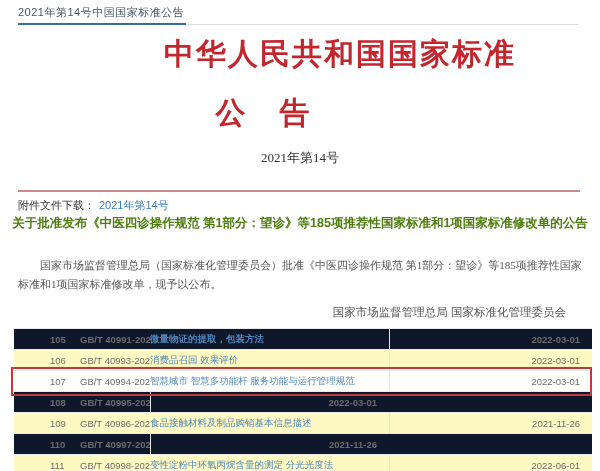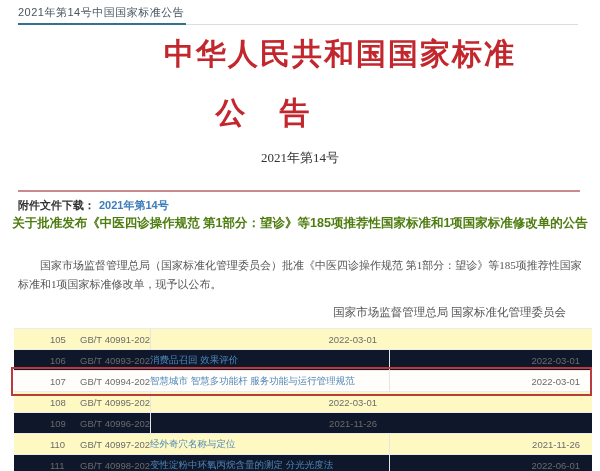--- a/index.html
+++ b/index.html
@@ -32,52 +32,52 @@
   }
   .doc-issue{
     position:absolute;left:0;top:149px;width:600px;text-align:center;
     font-family:"Liberation Serif", serif;font-size:13px;color:#333333;
   }
   
   .divider-pink{
     position:absolute;left:18px;top:190px;width:562px;height:2px;background:#ca8a8d;
   }
   .attachment-row{
-    position:absolute;left:18px;top:198px;font-size:11px;color:#333333;font-weight:bold;
+    position:absolute;left:18px;top:198px;font-size:11px;color:#333333;
   }
   .attachment-link{color:#3c7dbb;cursor:pointer;margin-left:4px;}
   
   .notice-heading{
     position:absolute;left:10px;top:214px;width:580px;text-align:center;
     font-size:12.5px;font-weight:bold;color:#4d7c0f;line-height:19px;
   }
   .notice-body{
     position:absolute;left:18px;top:256px;width:564px;
     font-family:"Liberation Serif", serif;font-size:11px;color:#555555;
     line-height:19px;text-indent:2em;
   }
   .notice-signature{
     position:absolute;right:34px;top:305px;
-    font-family:Liberation Serif, serif;font-size:11.5px;color:#555555;
+    font-family:Liberation Sans, sans-serif;font-size:11.5px;color:#555555;
   }
   
   .std-table{
     position:absolute;left:14px;top:328px;width:578px;
     border-top:1px solid #ececec;
   }
   .t-row{
     display:grid;
     grid-template-columns:30px 70px 239px 1fr;
     align-items:center;
     height:21px;box-sizing:border-box;
     border-bottom:1px solid #ececec;
     padding-left:36px;
-    font-size:9.5px;color:#6b6b6b;background:#0f172a;
+    font-size:9.5px;color:#6b6b6b;background:#fef9c3;
   }
-  .t-row.shade{background:#fef9c3;}
+  .t-row.shade{background:#0f172a;font-weight:bold;}
   .t-row.hl{background:#fffefb;}
   .t-cell{white-space:nowrap;overflow:hidden;}
   .t-name{color:#4e86ba;cursor:pointer;}
   .t-date{
     text-align:right;padding-right:12px;
     border-left:1px solid #e5e5e5;height:21px;line-height:21px;box-sizing:border-box;
   }
   .highlight-box{
     position:absolute;left:11px;top:367px;width:577px;height:25px;
     border:2px solid #bb3b3d;pointer-events:none;background:transparent;
@@ -100,20 +100,21 @@
 </div>
 
 <div class="notice-heading">关于批准发布《中医四诊操作规范 第1部分：望诊》等185项推荐性国家标准和1项国家标准修改单的公告</div>
 <div class="notice-body">国家市场监督管理总局（国家标准化管理委员会）批准《中医四诊操作规范 第1部分：望诊》等185项推荐性国家标准和1项国家标准修改单，现予以公布。</div>
 <div class="notice-signature">国家市场监督管理总局 国家标准化管理委员会</div>
 
 <div class="std-table">
     <div class="t-row shade">
       <div class="t-cell t-no">105</div>
       <div class="t-cell t-code">GB/T 40991-2021</div>
+      <div class="t-cell t-name">微量物证的提取，包装方法</div>
       <div class="t-cell t-date">2022-03-01</div>
     </div>
     <div class="t-row">
       <div class="t-cell t-no">106</div>
       <div class="t-cell t-code">GB/T 40993-2021</div>
       <div class="t-cell t-name">消费品召回 效果评价</div>
       <div class="t-cell t-date">2022-03-01</div>
     </div>
     <div class="t-row hl">
       <div class="t-cell t-no">107</div>
@@ -122,26 +123,26 @@
       <div class="t-cell t-date">2022-03-01</div>
     </div>
     <div class="t-row shade">
       <div class="t-cell t-no">108</div>
       <div class="t-cell t-code">GB/T 40995-2021</div>
       <div class="t-cell t-date">2022-03-01</div>
     </div>
     <div class="t-row">
       <div class="t-cell t-no">109</div>
       <div class="t-cell t-code">GB/T 40996-2021</div>
+      <div class="t-cell t-name">食品接触材料及制品购销基本信息描述</div>
       <div class="t-cell t-date">2021-11-26</div>
     </div>
     <div class="t-row shade">
       <div class="t-cell t-no">110</div>
       <div class="t-cell t-code">GB/T 40997-2021</div>
-      <div class="t-cell t-name">经外奇穴名称与定位</div>
       <div class="t-cell t-date">2021-11-26</div>
     </div>
     <div class="t-row">
       <div class="t-cell t-no">111</div>
       <div class="t-cell t-code">GB/T 40998-2021</div>
       <div class="t-cell t-name">变性淀粉中环氧丙烷含量的测定 分光光度法</div>
       <div class="t-cell t-date">2022-06-01</div>
     </div>
   </div>
 <div class="highlight-box"></div>

